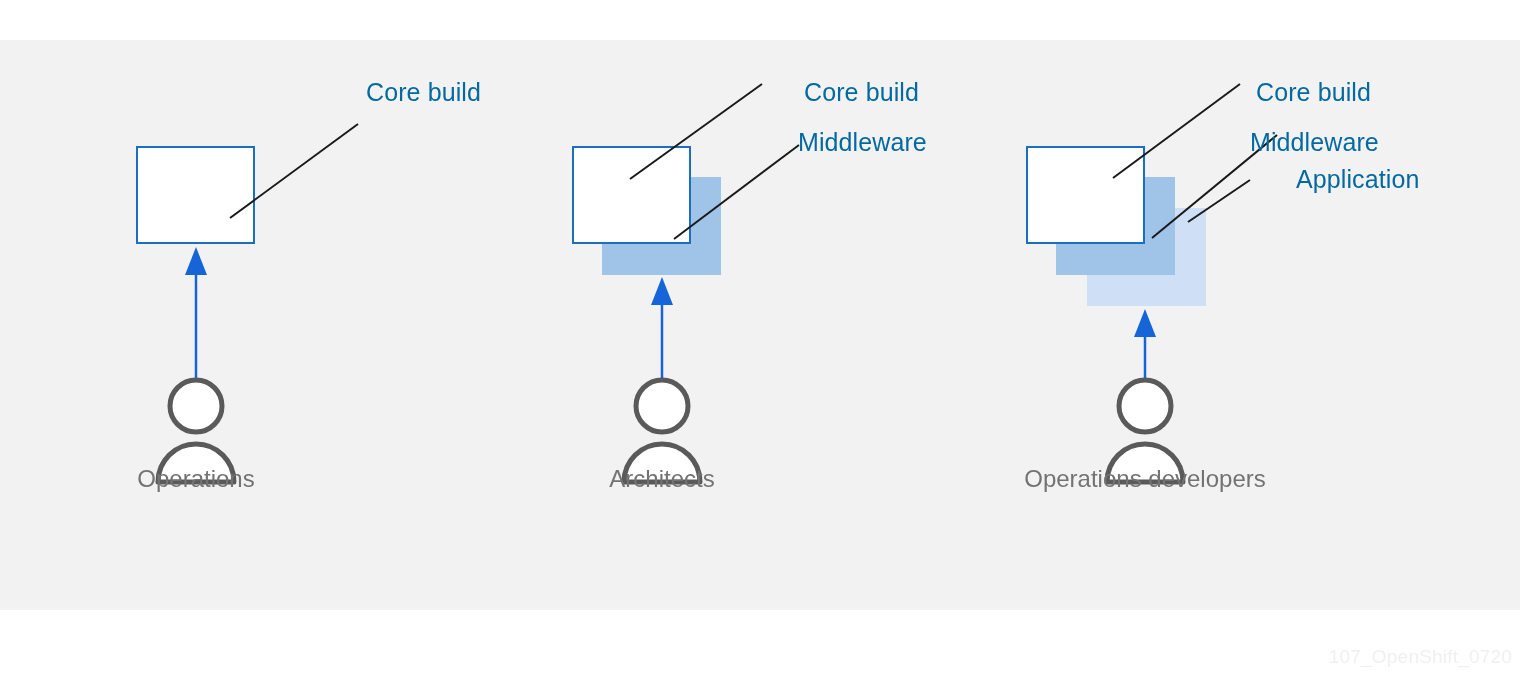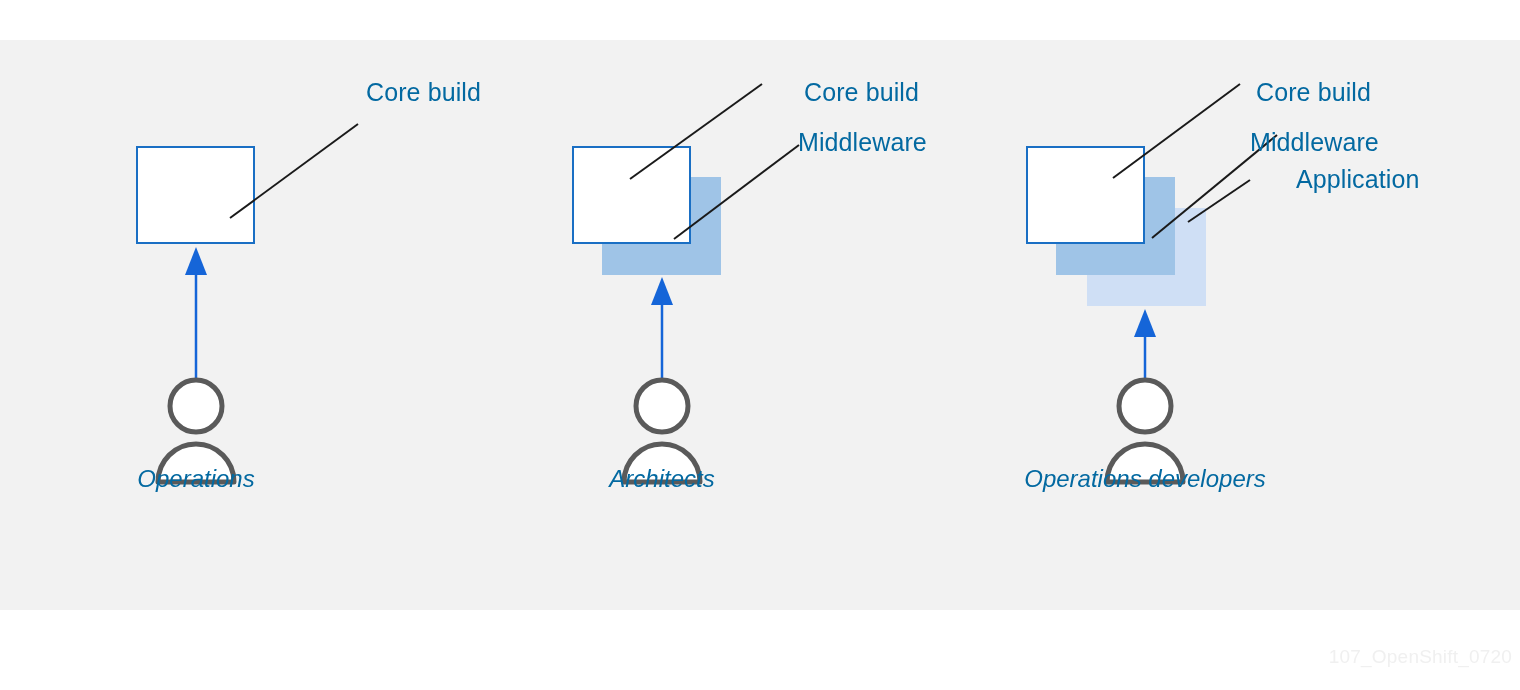--- a/index.html
+++ b/index.html
@@ -78,25 +78,24 @@
     z-index: 4;
   }
   
   .person-svg {
     position: absolute;
     z-index: 4;
   }
   .role-label {
     position: absolute;
     font-size: 24px;
-    color: #0369a1;
+    color: #737373;
     white-space: nowrap;
     text-align: center;
     z-index: 6;
-    font-style: italic;
   }
   .watermark {
     position: absolute;
     right: 8px;
     bottom: 22px;
     font-size: 19px;
     color: #f0f0f0;
     white-space: nowrap;
     letter-spacing: 0.2px;
   }

